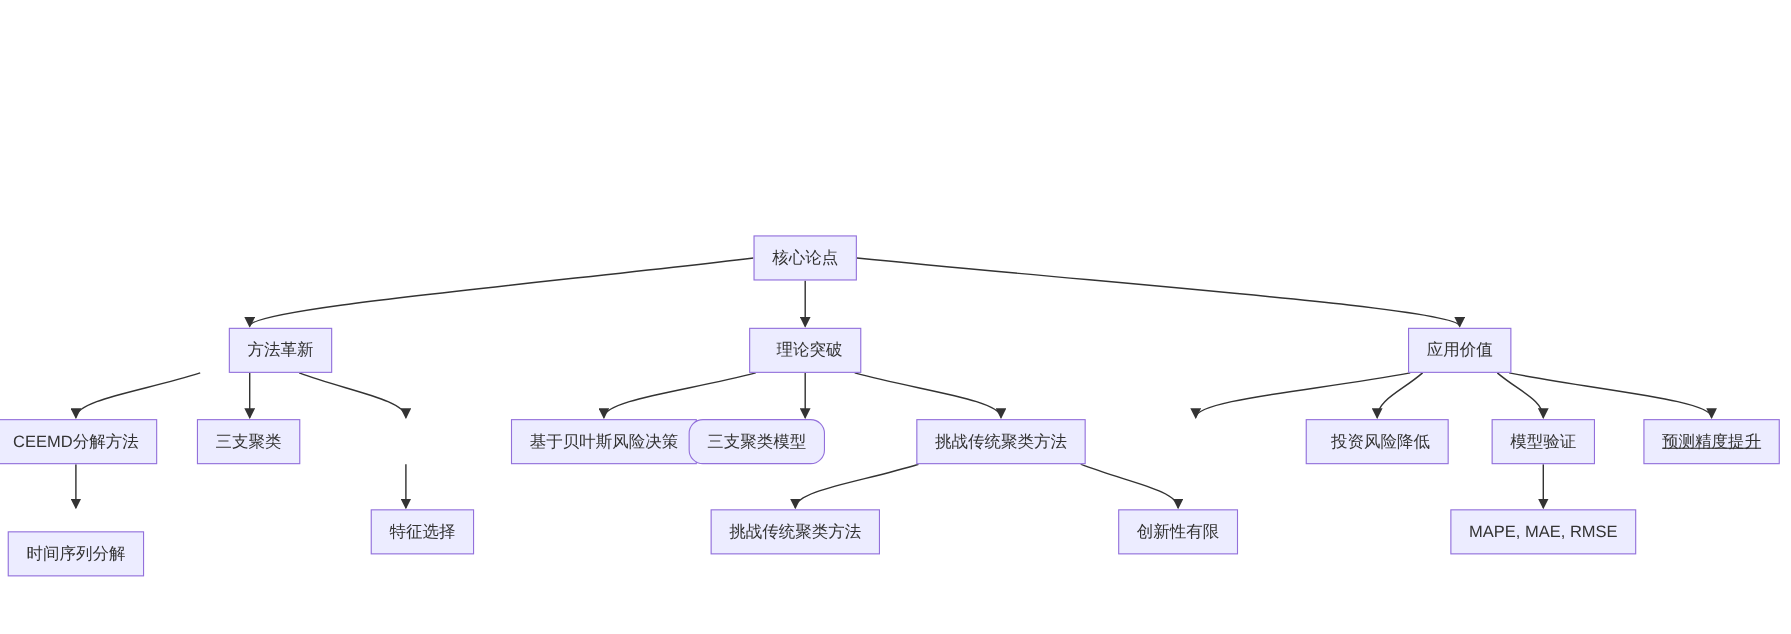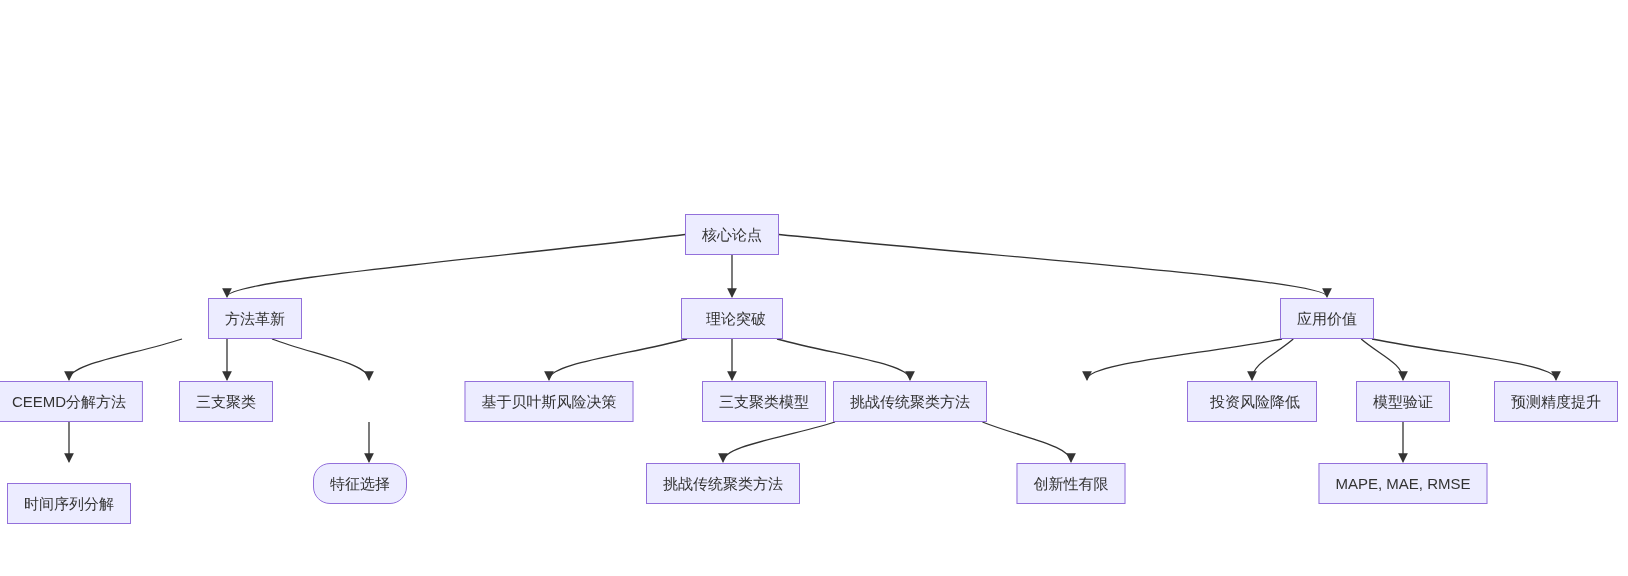--- a/index.html
+++ b/index.html
@@ -96,46 +96,46 @@
 
   <div class="node" style="left:226px; top:381px;">
     <span>三支聚类</span>
   </div>
 
 
   <div class="node" style="left:521px; top:381px;margin-left:28px;">
     <span>基于贝叶斯风险决策</span>
   </div>
 
-  <div class="node" style="left:764px; top:381px;">
+  <div class="node" style="left:688px; top:381px;border-radius:13px;">
     <span>三支聚类模型</span>
   </div>
 
   <div class="node" style="left:910px; top:381px;">
     <span>挑战传统聚类方法</span>
   </div>
 
 
   <div class="node" style="left:1252px; top:381px;padding-left:22px;">
     <span>投资风险降低</span>
   </div>
 
   <div class="node" style="left:1403px; top:381px;">
     <span>模型验证</span>
   </div>
 
-  <div class="node" style="left:1556px; top:381px;">
+  <div class="node" style="left:1556px; top:381px;text-decoration:underline;">
     <span>预测精度提升</span>
   </div>
 
   <div class="node" style="left:69px; top:483px;">
     <span>时间序列分解</span>
   </div>
 
-  <div class="node" style="left:360px; top:463px;border-radius:17px;">
+  <div class="node" style="left:384px; top:463px;">
     <span>特征选择</span>
   </div>
 
   <div class="node" style="left:723px; top:463px;">
     <span>挑战传统聚类方法</span>
   </div>
 
   <div class="node" style="left:1071px; top:463px;">
     <span>创新性有限</span>
   </div>

